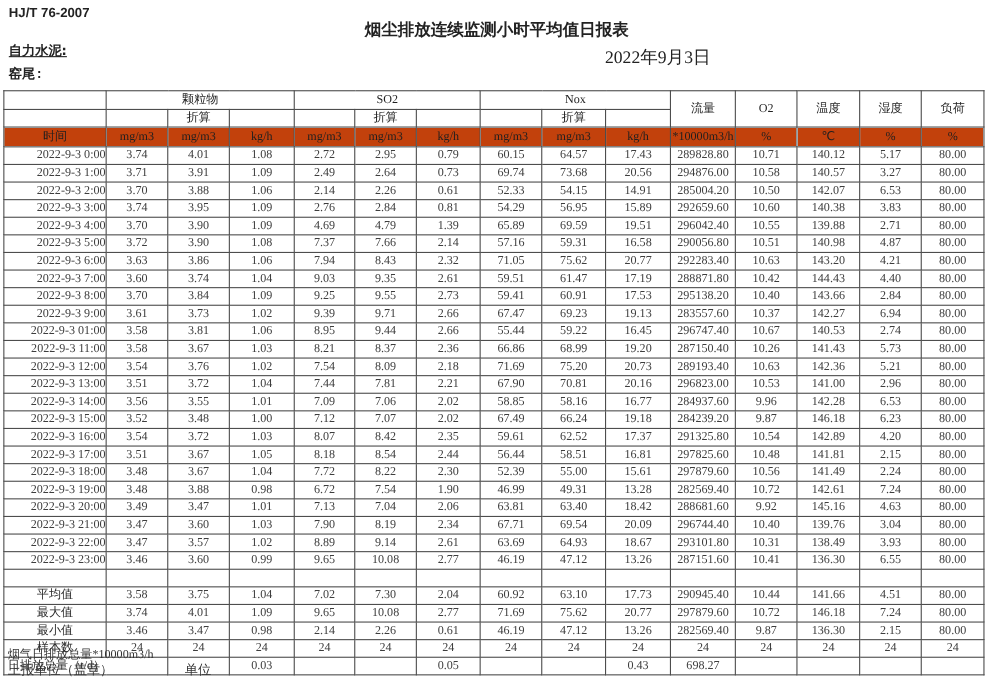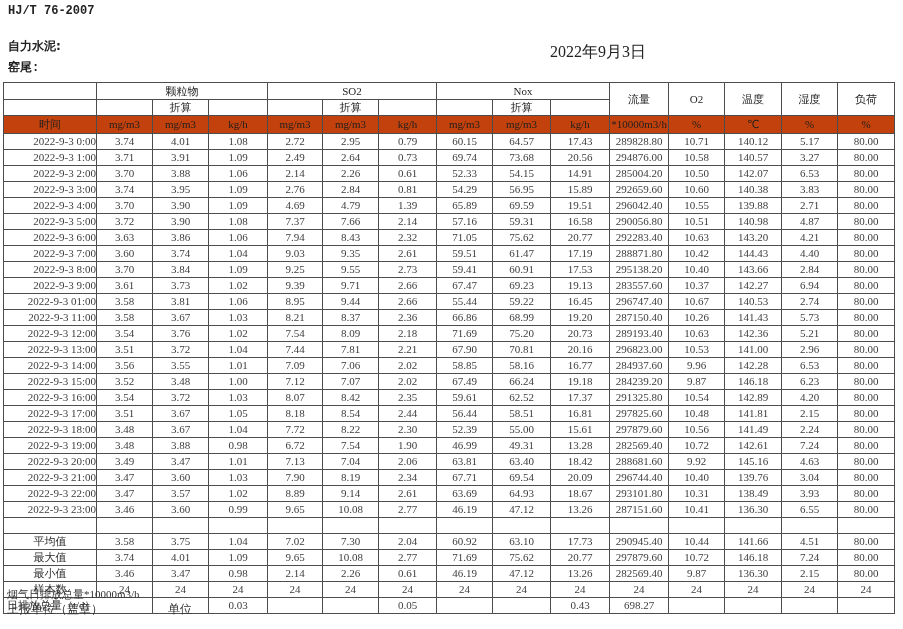--- a/index.html
+++ b/index.html
@@ -1,23 +1,23 @@
 <!DOCTYPE html>
 <html><head>
 <meta charset="utf-8">
 <style>
   html,body{margin:0;padding:0;background:#ffffff;}
   #page{position:relative;width:903px;height:629px;background:#fff;overflow:hidden;
         font-family:"Liberation Serif","DejaVu Sans",serif;color:#222;}
   .hdr-std{position:absolute;left:8px;top:4px;font-weight:bold;font-size:12px;
-           font-family:Liberation Mono, monospace;}
+           font-family:Liberation Sans, sans-serif;}
   .hdr-title{position:absolute;left:0;top:18px;width:903px;text-align:center;
              font-weight:bold;font-size:15px;font-family:"DejaVu Sans",sans-serif;}
   .hdr-company{position:absolute;left:8px;top:38px;font-weight:bold;font-size:12px;
-               font-family:"DejaVu Sans",sans-serif;}
+               font-family:"DejaVu Sans",sans-serif;text-decoration:underline;}
   .hdr-loc{position:absolute;left:8px;top:59px;font-weight:bold;font-size:12px;
            font-family:Liberation Mono, monospace;}
   .hdr-date{position:absolute;left:550px;top:42px;font-size:16px;}
   table{position:absolute;left:3px;top:82px;width:891px;border-collapse:collapse;
         table-layout:fixed;font-size:11px;border-radius:20px;}
   td{border:1px solid #4d4d4d;text-align:center;vertical-align:middle;
      padding:0;height:15px;line-height:13px;color:#3d3d3d;overflow:hidden;white-space:nowrap;}
   thead td{color:#1f1f1f;}
   tr.grp td{height:16px;}
   tr.units td{background:#c2410c;height:17px;}
@@ -27,20 +27,21 @@
   .foot1{position:absolute;left:7px;top:587px;font-size:11px;color:#333;}
   .foot2{position:absolute;left:7px;top:601px;font-size:12px;color:#333;}
   .foot3{position:absolute;left:168px;top:601px;font-size:12px;color:#333;}
 </style>
 </head>
 <body>
 
 <div id="page">
 
   <div class="hdr-std">HJ/T 76-2007</div>
+  <div class="hdr-title">烟尘排放连续监测小时平均值日报表</div>
   <div class="hdr-company">自力水泥:</div>
   <div class="hdr-loc">窑尾:</div>
   <div class="hdr-date">2022年9月3日</div>
 
   <table>
     <colgroup>
       <col style="width:93px">
         <col style="width:56px">
         <col style="width:56px">
         <col style="width:59px">

